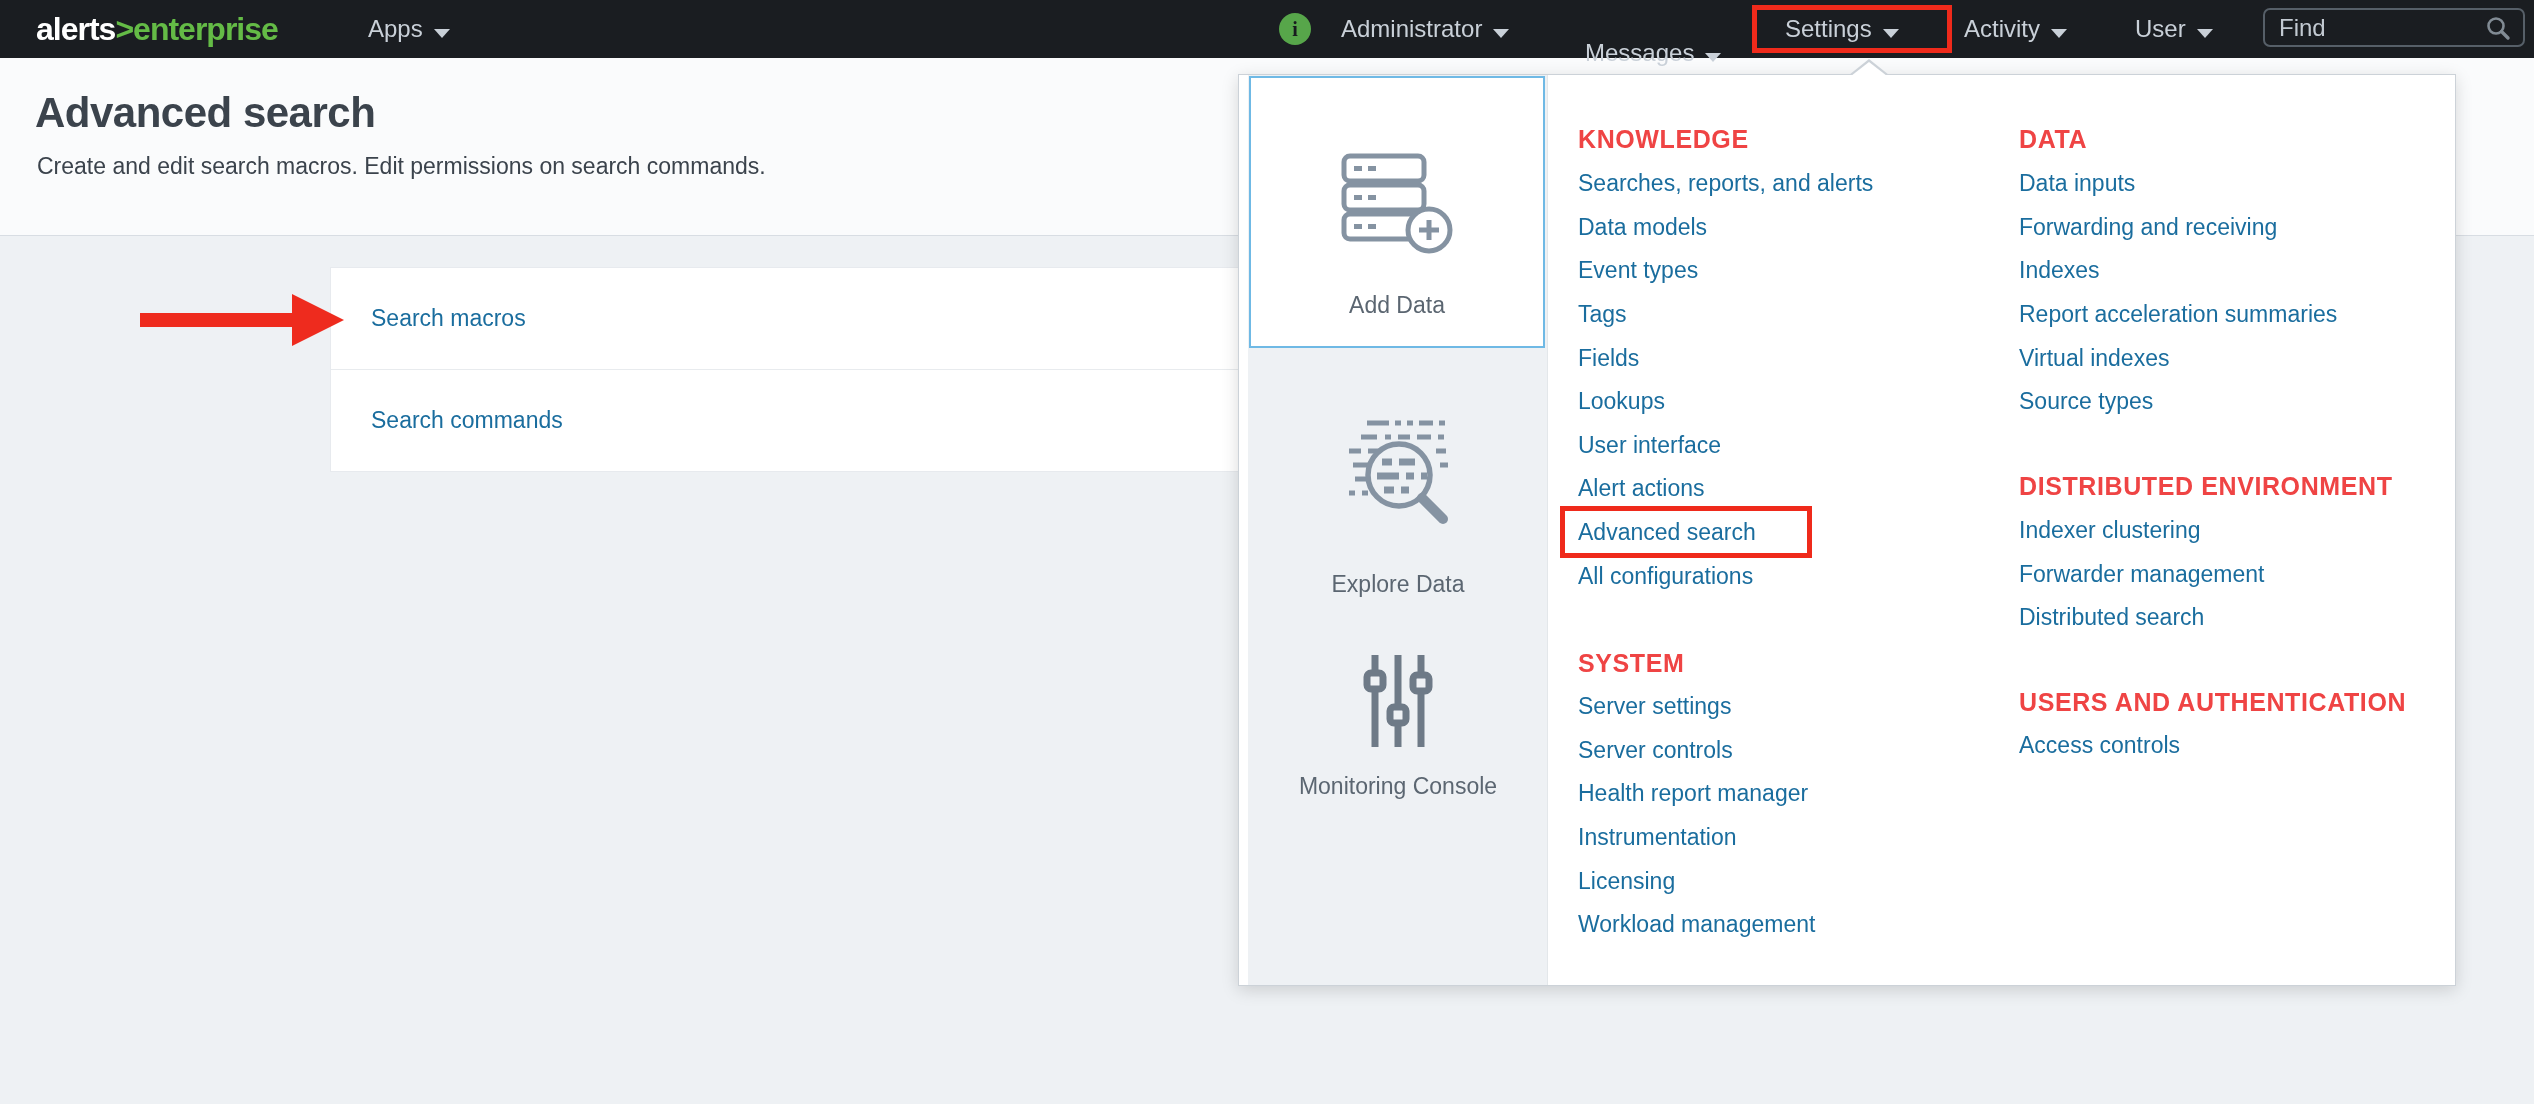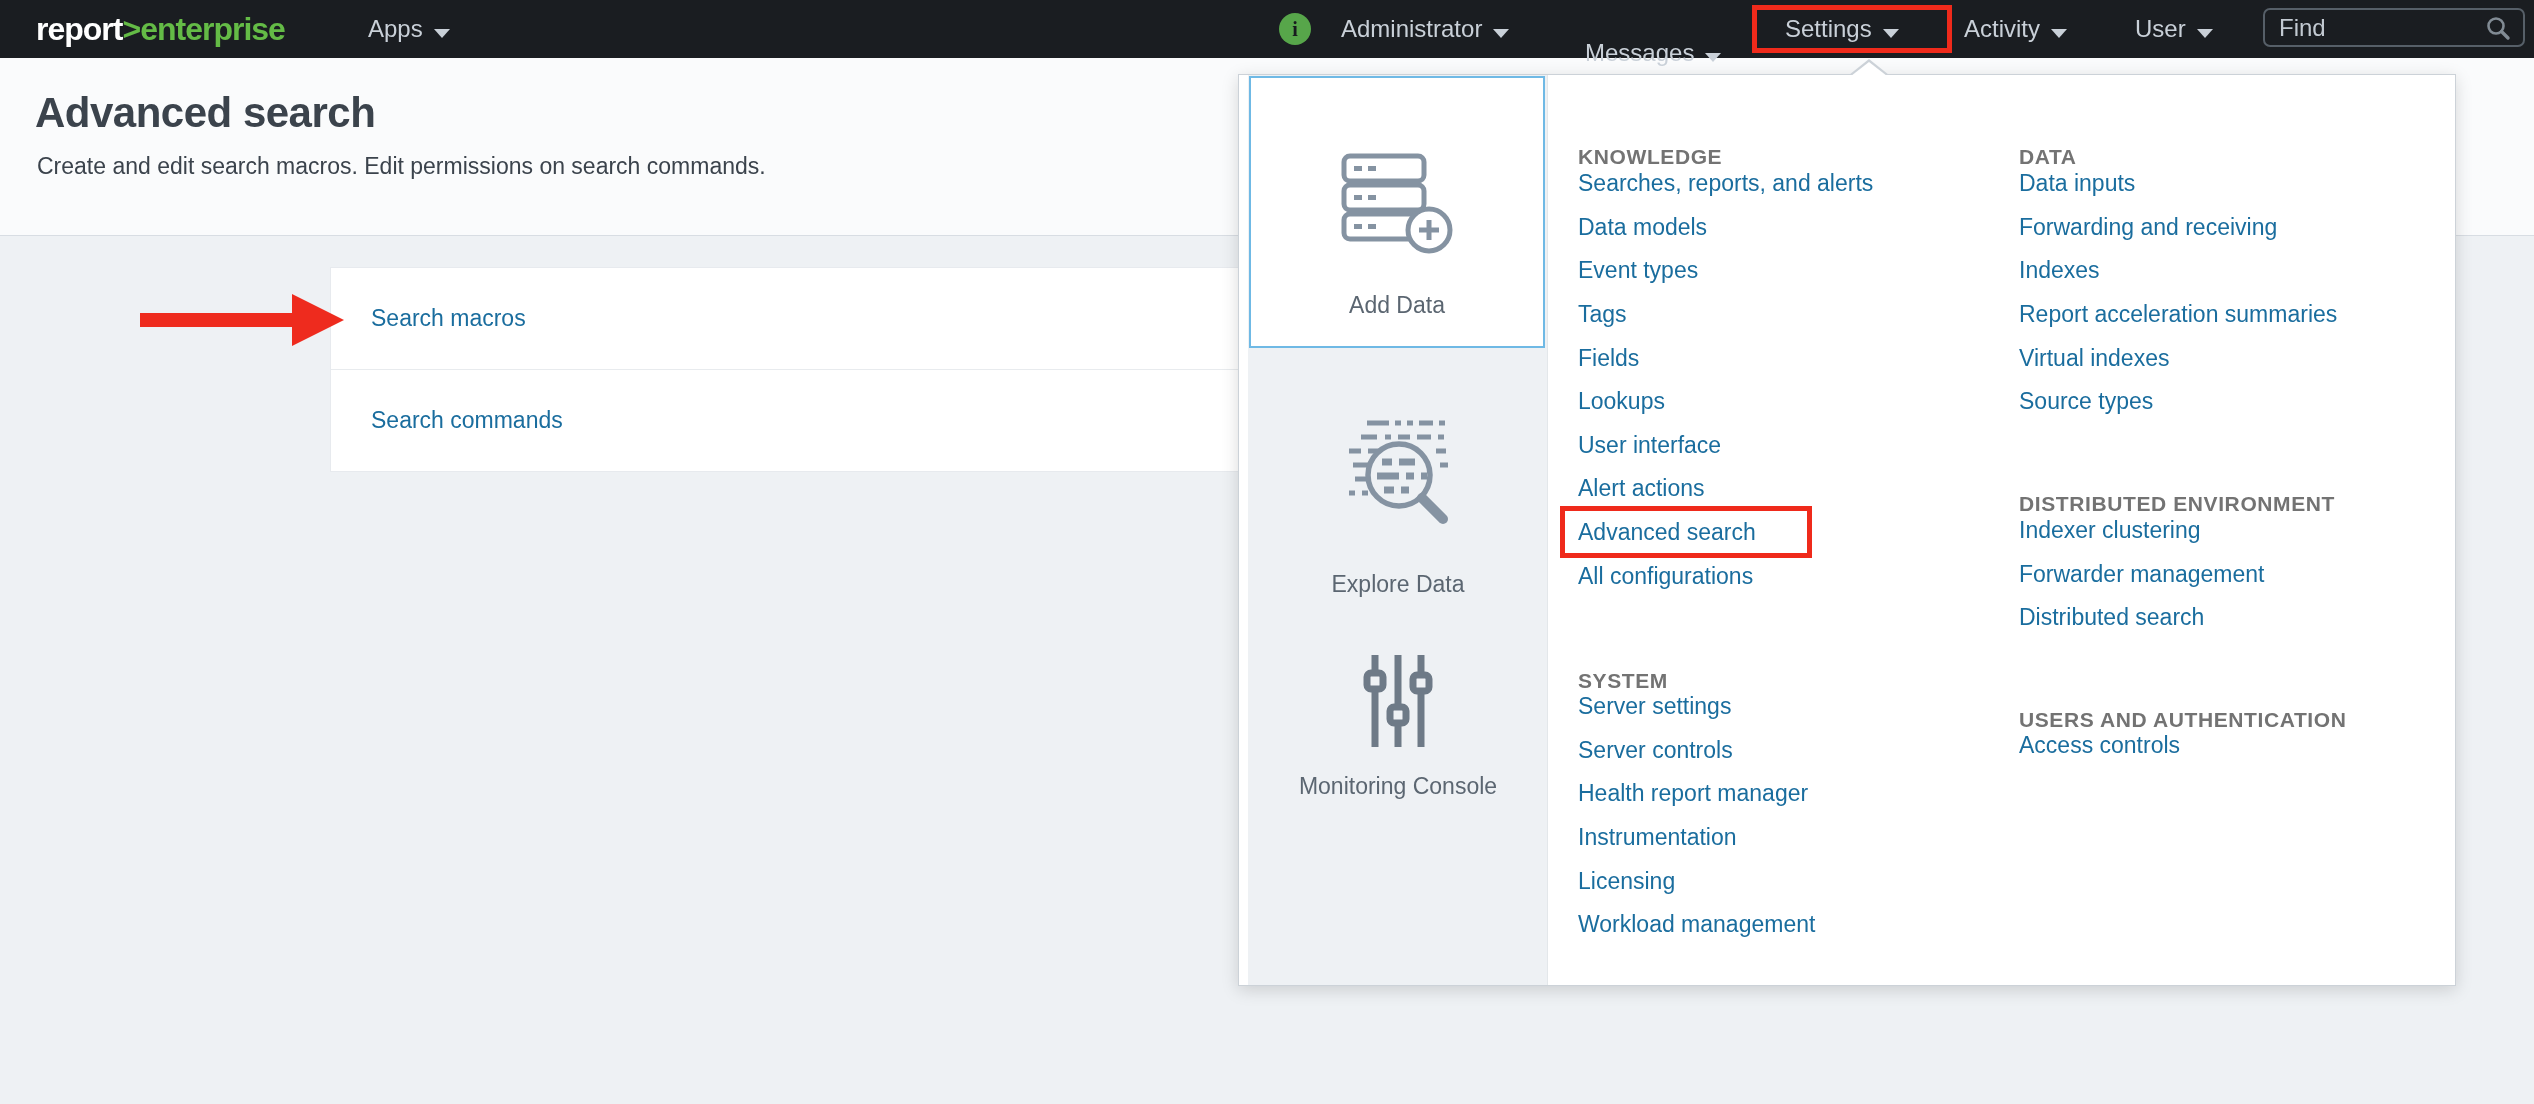--- a/index.html
+++ b/index.html
@@ -46,38 +46,38 @@
   .tile-add .tile-icon{margin-top:72px;}
   .tile-add .tile-label{margin-top:28px;}
   .tile-explore{top:338px;}
   .tile-explore .tile-label{margin-top:28px;}
   .tile-monitoring{top:576px;}
   .tile-monitoring .tile-label{margin-top:18px;}
   
   .menu-col{position:absolute;top:0;width:430px;height:100%;}
   .menu-col-a{left:339px;}
   .menu-col-b{left:780px;}
-  .menu-header{position:absolute;left:0;font-size:21px;font-weight:bold;color:#737373;letter-spacing:0.6px;white-space:nowrap;margin-top:20px;}
+  .menu-header{position:absolute;left:0;font-size:25px;font-weight:bold;color:#ef4444;letter-spacing:0.6px;white-space:nowrap;}
   .menu-list{position:absolute;left:0;margin:0;padding:0;list-style:none;width:100%;}
   .menu-list li{height:43.6px;display:flex;align-items:center;font-size:23px;color:#1a6d9e;white-space:nowrap;cursor:pointer;}
   
   .hdr-knowledge{top:50px;}   .list-knowledge{top:87px;}
   .hdr-system{top:574px;}     .list-system{top:610px;}
   .hdr-data{top:50px;}        .list-data{top:87px;}
   .hdr-distributed{top:397px;}.list-distributed{top:434px;}
   .hdr-users{top:613px;}      .list-users{top:649px;}
   svg{display:block;}
 </style>
 </head>
 <body>
 
 <div class="screen">
 
   <div class="nav">
-    <div class="logo"><span>report</span><span class="green">&gt;</span><span class="green">enterprise</span></div>
+    <div class="logo"><span>alerts</span><span class="green">&gt;</span><span class="green">enterprise</span></div>
 
     <div class="nav-item" style="left:368px;"><span>Apps</span><span class="caret-down"></span></div>
 
     <div class="avatar">
         <span>i</span>
       </div>
 
     <div class="nav-item" style="left:1341px;"><span>Administrator</span><span class="caret-down"></span></div>
     <div class="nav-item" style="left:1585px;margin-top:24px;"><span>Messages</span><span class="caret-down"></span></div>
     <div class="nav-item" style="left:1785px;text-align:right;"><span>Settings</span><span class="caret-down"></span></div>

